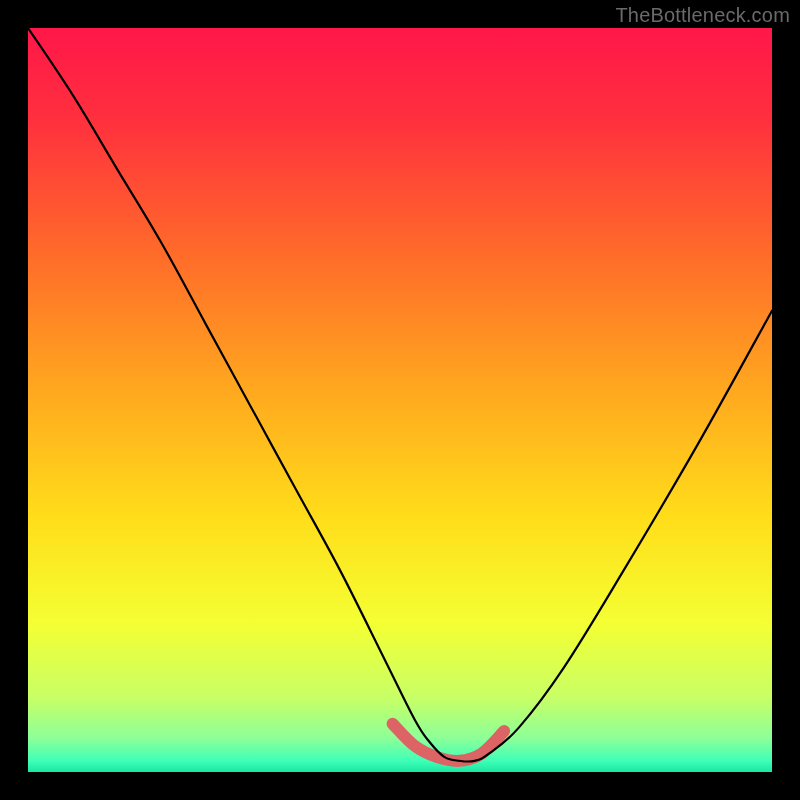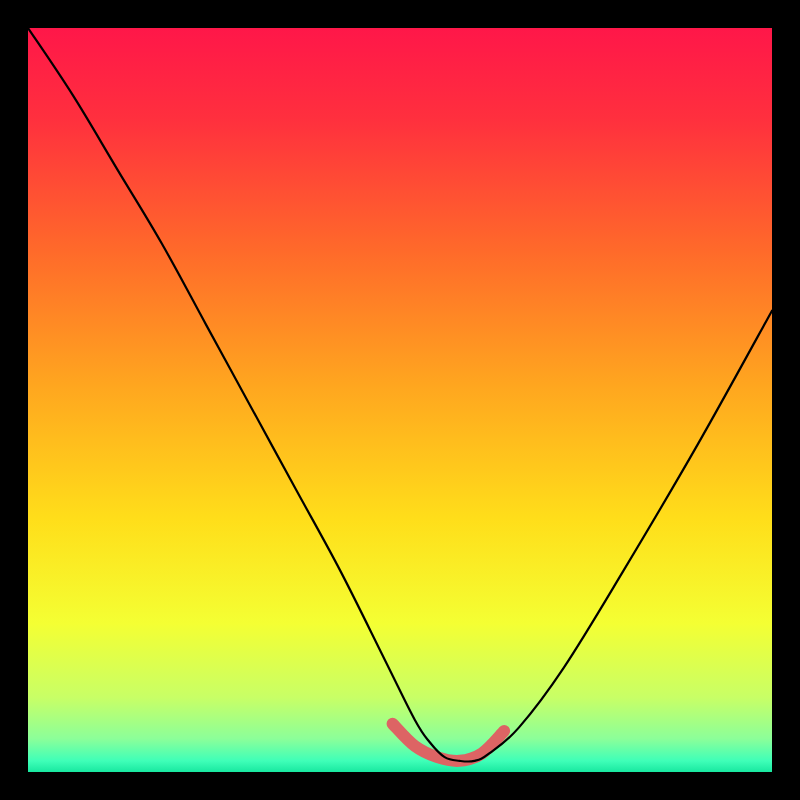--- a/index.html
+++ b/index.html
@@ -57,20 +57,21 @@
     stroke-width: 12;
     stroke-linecap: round;
     stroke-linejoin: round;
   }
 </style>
 </head>
 <body>
 
 <div class="frame">
 
+  <div class="watermark">TheBottleneck.com</div>
 
   <div class="plot-area">
 
     <svg class="gradient" viewBox="0 0 744 744" preserveAspectRatio="none">
       <defs>
         <linearGradient id="bg-grad" x1="0" y1="0" x2="0" y2="1">
         <stop offset="0%" stop-color="#ff1749"></stop>
             <stop offset="12%" stop-color="#ff2f3e"></stop>
             <stop offset="30%" stop-color="#ff6a2a"></stop>
             <stop offset="48%" stop-color="#ffa61f"></stop>

